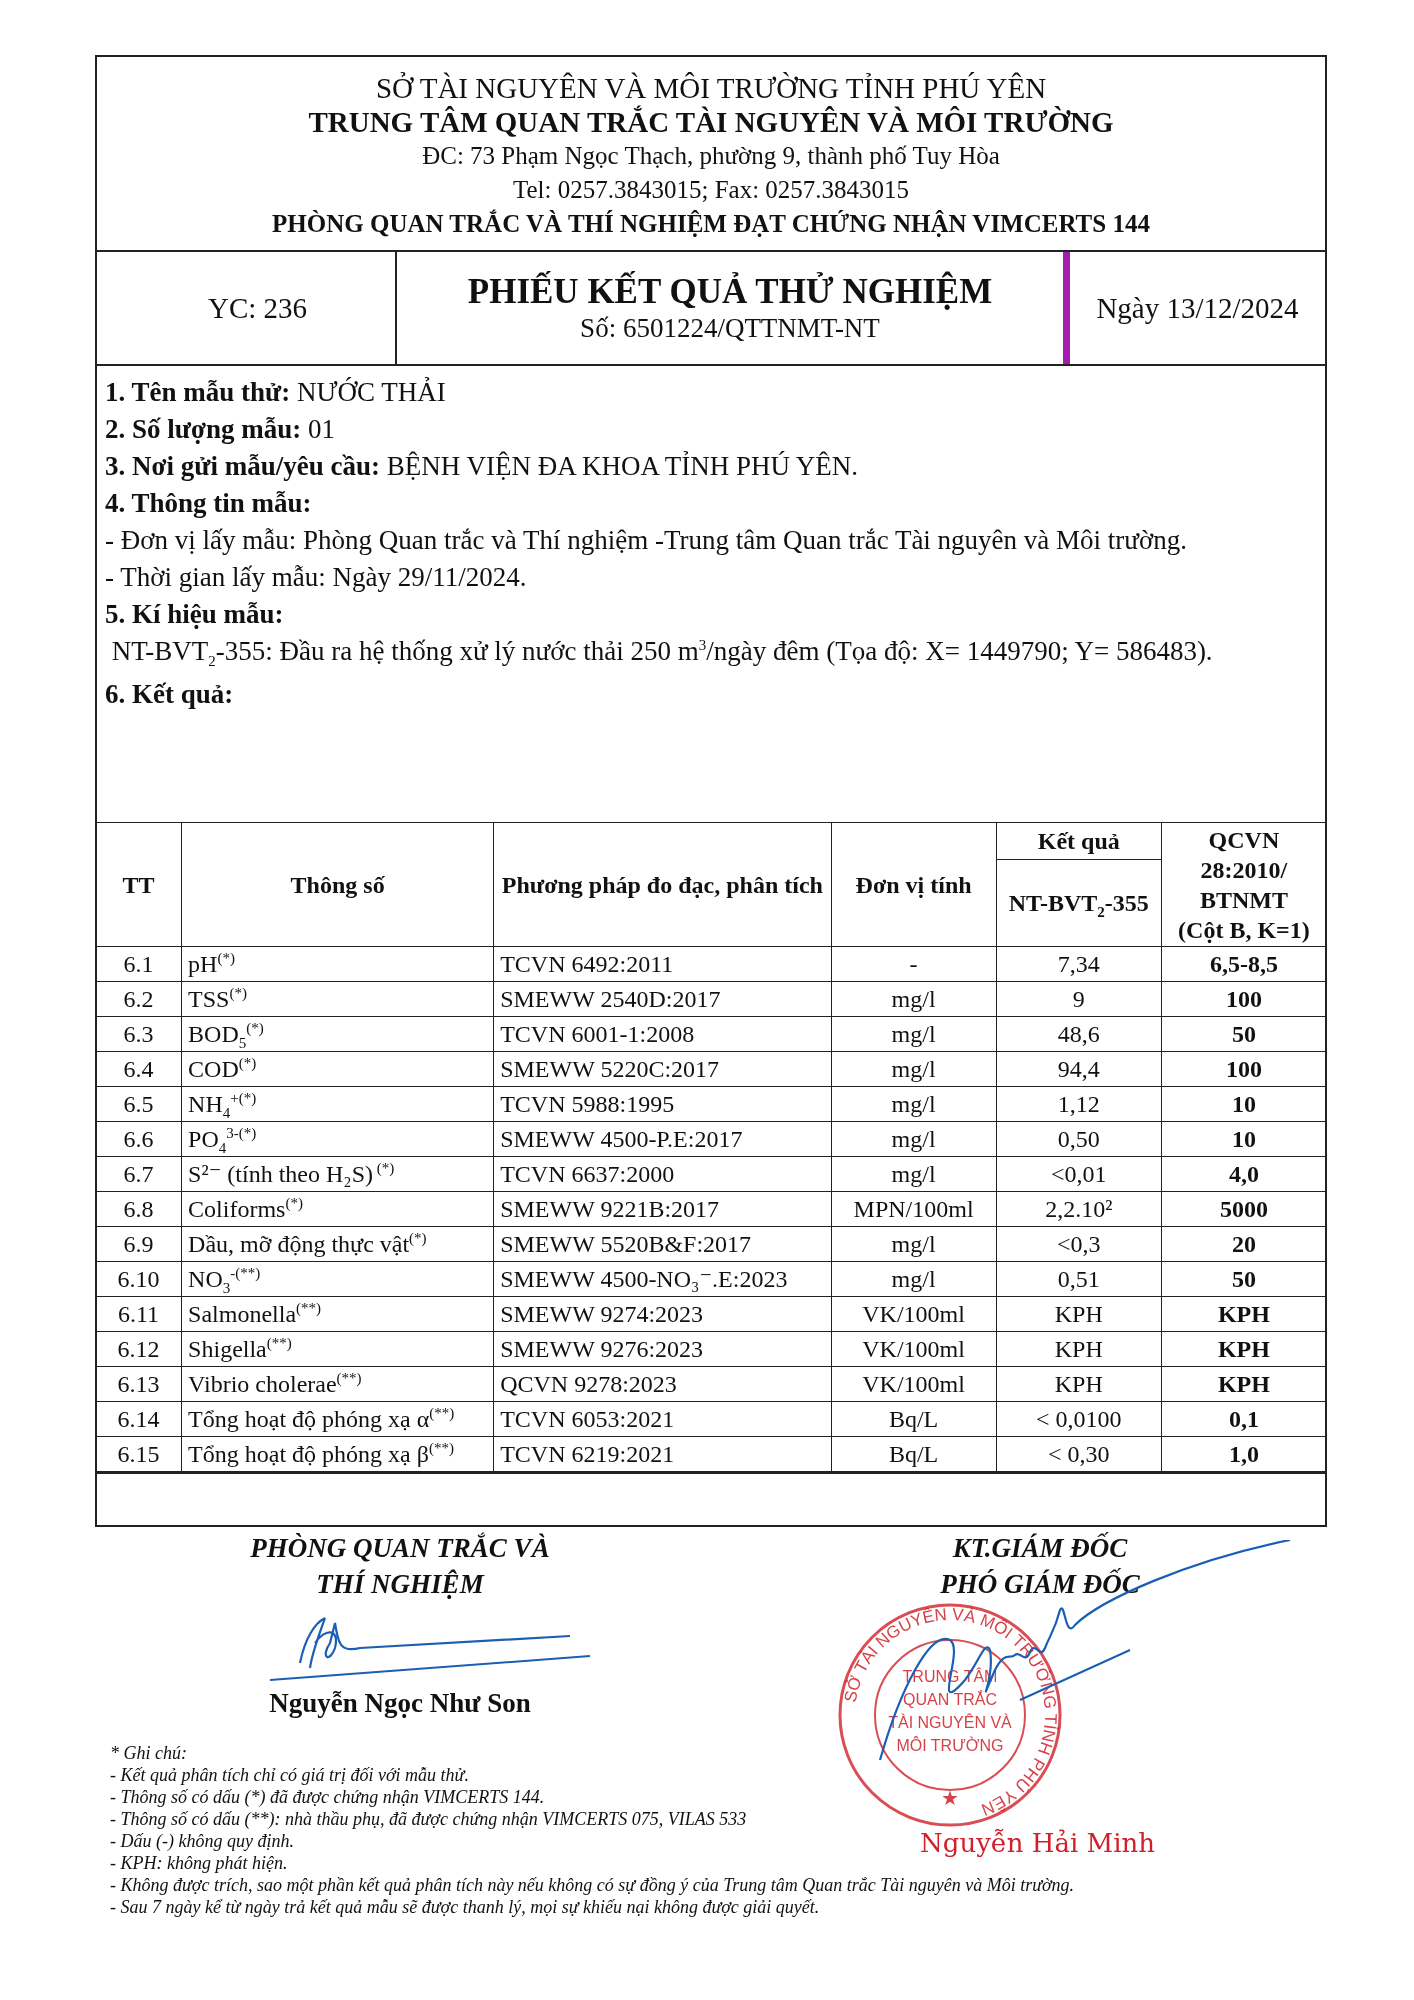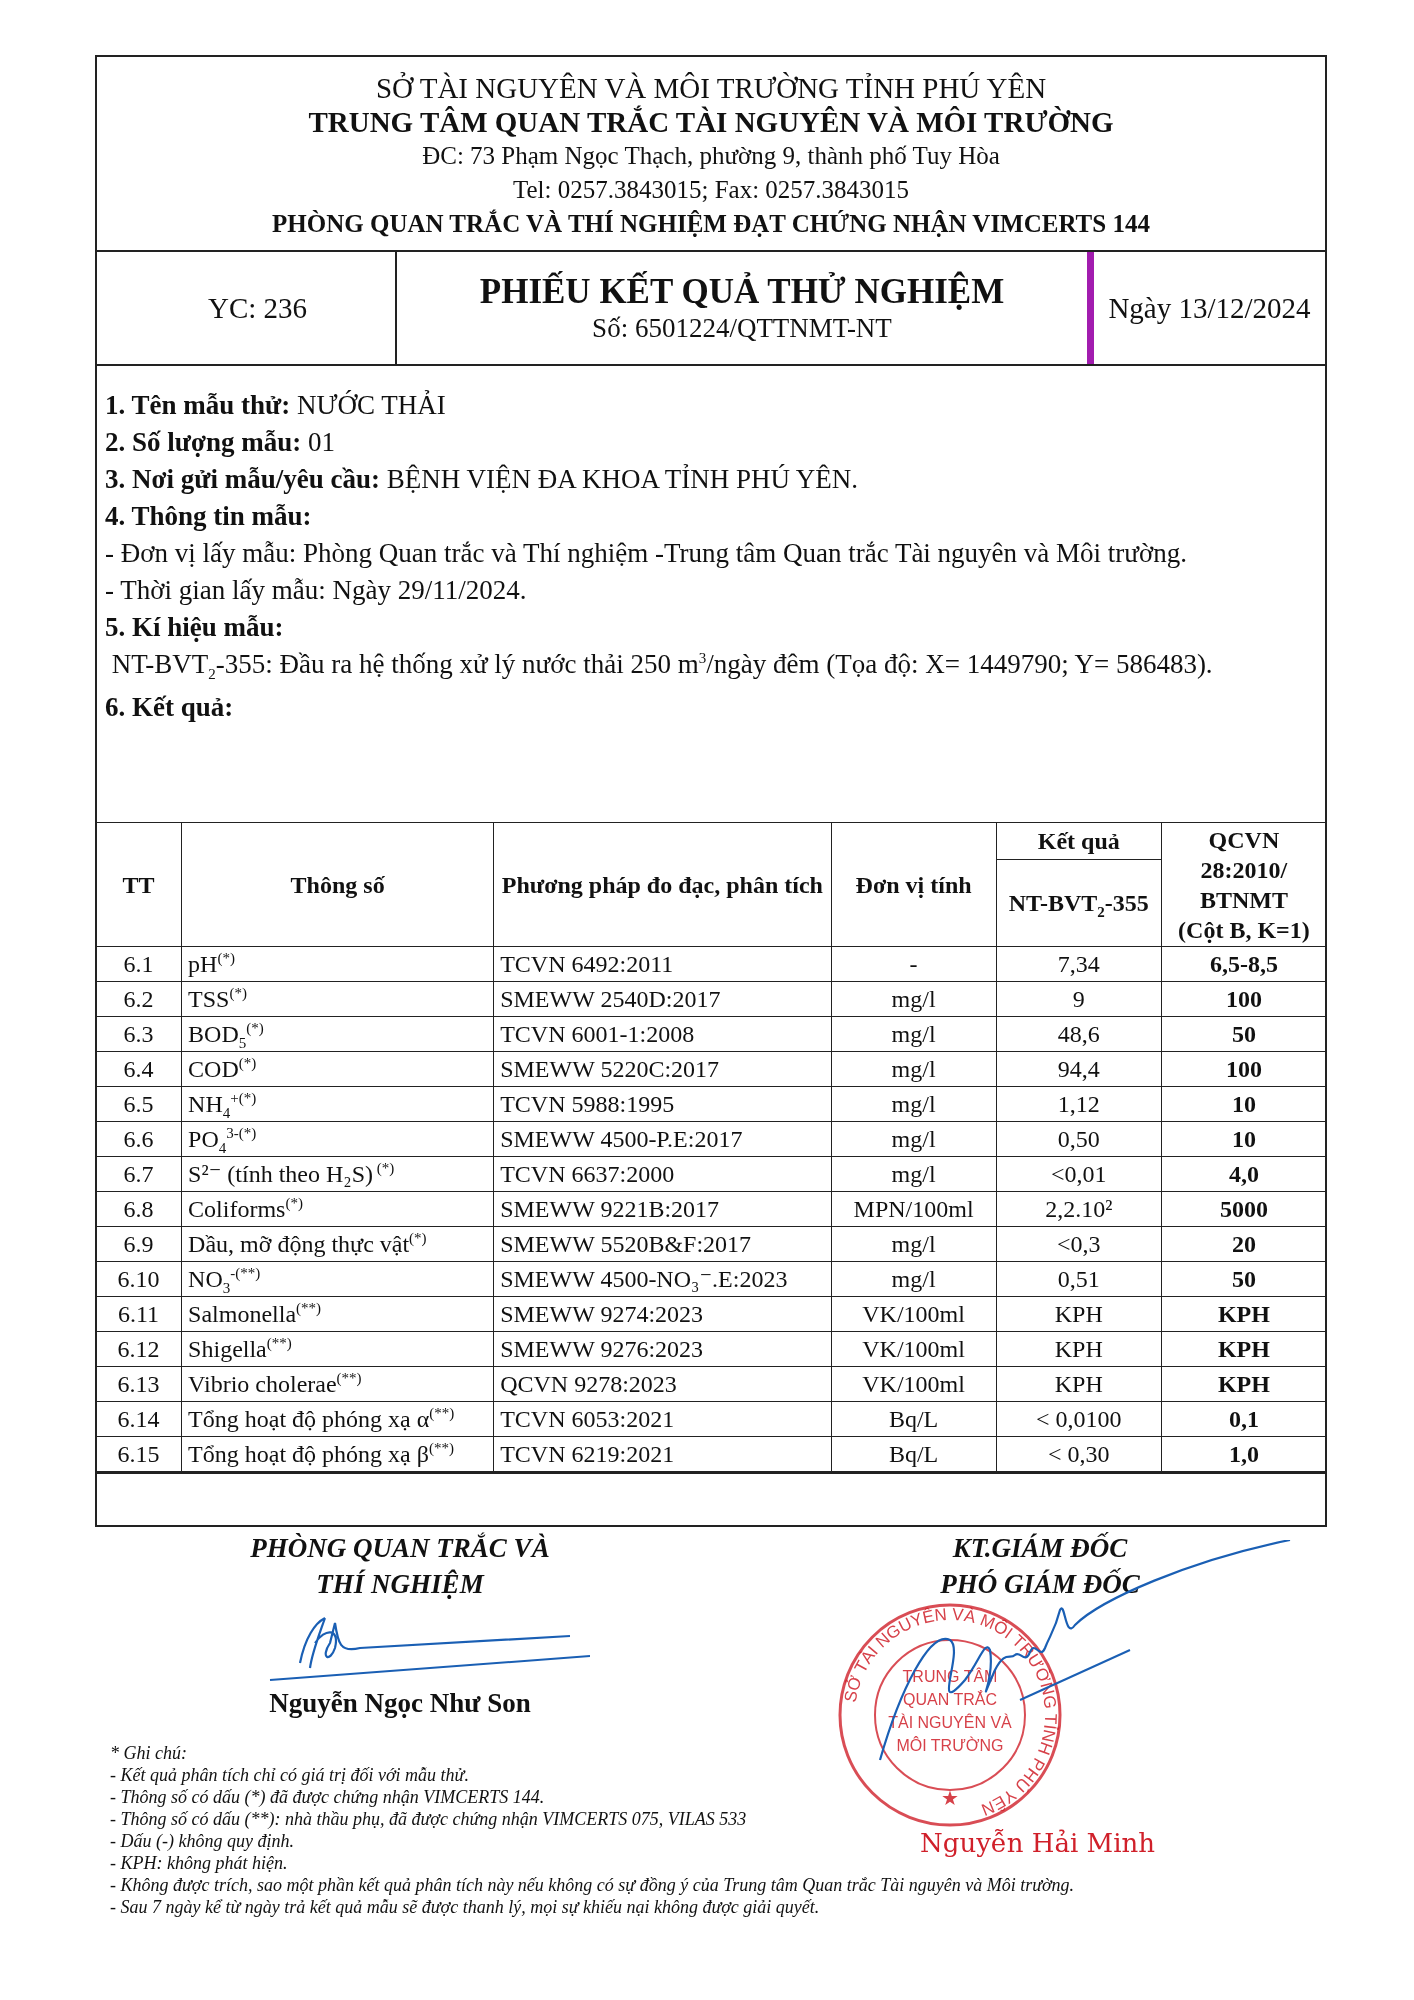--- a/index.html
+++ b/index.html
@@ -17,23 +17,23 @@
   .l3 { font-size: 25px; }
   .l4 { font-size: 25px; }
   .l5 { font-size: 25px; font-weight: bold; }
 
   .hdr-row { display: flex; height: 112px; border-bottom: 2px solid #222; }
   .hdr-row > div { display: flex; align-items: center; justify-content: center; flex-direction: column; }
   .yc { width: 275px; border-right: 2px solid #222; font-size: 29px; padding-left: 23px; }
   .title-cell { flex: 1; border-right: 7px solid #a21caf; }
   .title { font-size: 35px; font-weight: bold; line-height: 40px; }
   .so { font-size: 27px; line-height: 32px; }
-  .date { width: 231px; font-size: 29px; }
-
-  .info { padding: 21px 8px 0 8px; font-size: 27px; font-family: Liberation Serif, serif; }
+  .date { width: 255px; font-size: 29px; }
+
+  .info { padding: 8px 8px 0 8px; font-size: 27px; font-family: Liberation Serif, serif; }
   .info .row { line-height: 37px; }
   .info b { font-weight: bold; }
   .info .justify { text-align: justify; }
 
   
   table.res { position: absolute; left: 95px; top: 822px; width: 1232px; border-collapse: collapse;
               font-size: 24px; }
   table.res th, table.res td { border: 1.5px solid #222; padding: 0 6px; }
   table.res th { font-weight: bold; text-align: center; line-height: 30px; }
   table.res td { height: 34px; }

